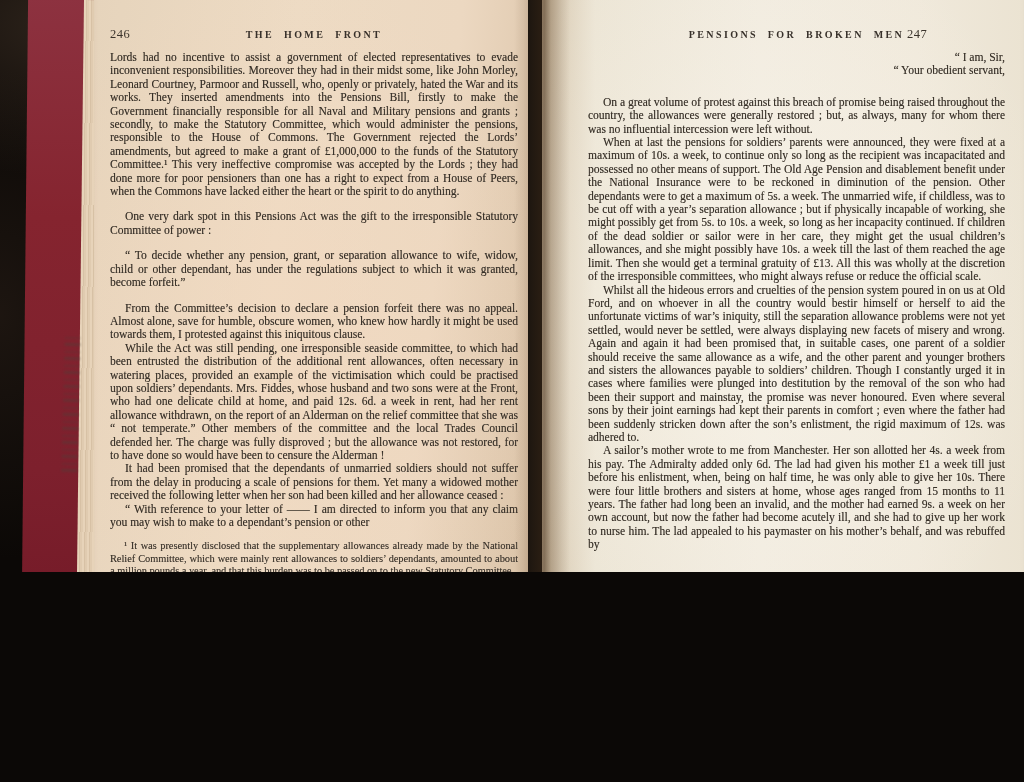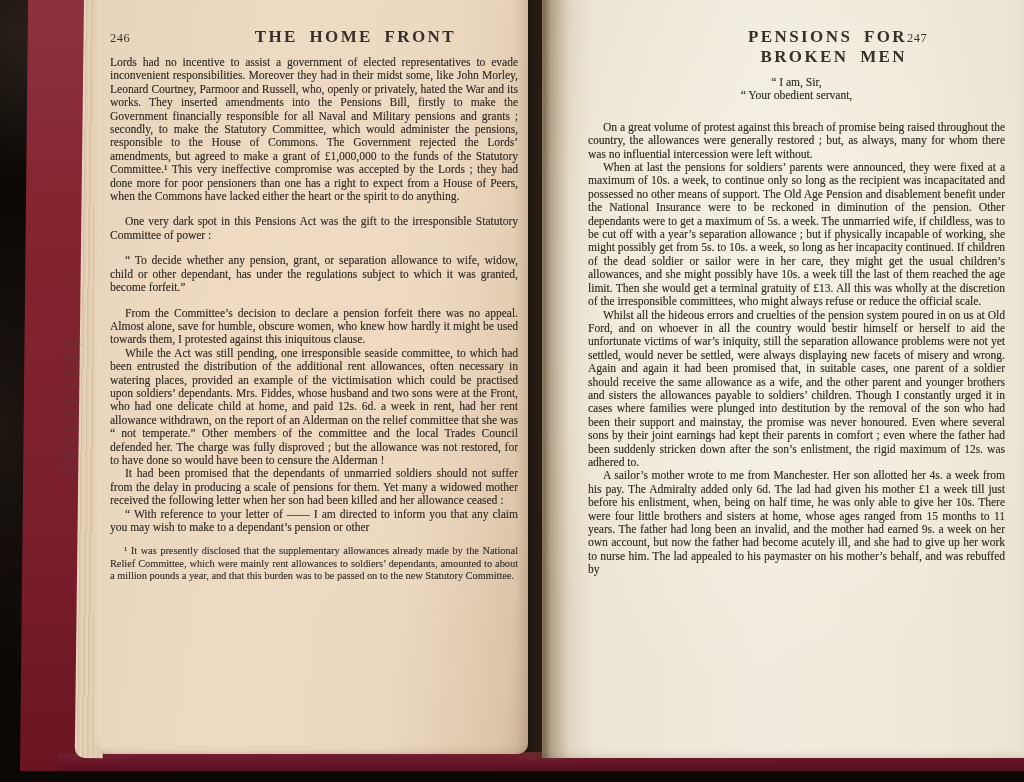--- a/index.html
+++ b/index.html
@@ -1,17 +1,17 @@
 <!DOCTYPE html>
 <html><head>
 <meta charset="utf-8">
 <style>
   html,body { margin:0; padding:0; background:#0b0806; }
   .scene {
-    position:relative; width:1024px; height:782px; overflow:hidden;
+    position:relative; width:1024px; height:572px; overflow:hidden;
     background:#0b0806;
     font-family:"Liberation Serif","DejaVu Serif",serif;
   }
   .bg-haze {
     position:absolute; inset:0;
     background:
       radial-gradient(ellipse 320px 220px at 6% 4%, rgba(95,75,58,0.40), transparent 70%),
       radial-gradient(ellipse 220px 340px at 0% 55%, rgba(70,52,40,0.30), transparent 72%);
   }
   .cover-left {
@@ -62,34 +62,34 @@
   .page-right .content { left:46px;  right:19px; }
   .header {
     margin-top:27px; display:flex; align-items:baseline;
     color:#3a332b; font-size:12.5px;
   }
   .pnum   { width:62px; letter-spacing:0.5px; }
   .pnum.right { padding-right:36px; box-sizing:border-box; width:98px; }
   .pspacer { width:62px; }
   .pspacer.wide { width:98px; }
   .ptitle {
-    flex:1; text-align:right; font-weight:bold;
-    letter-spacing:2.4px; word-spacing:5px; font-size:17px; color:#37302a;
+    flex:1; text-align:center; font-weight:bold;
+    letter-spacing:2.4px; word-spacing:5px; font-size:10px; color:#37302a;
   }
   .bodytext {
     margin-top:9px; font-size:11.5px; line-height:13.4px;
     text-align:justify; color:#362f27;
     text-shadow:0.2px 0.2px 0.35px rgba(54,47,39,0.45);
   }
   .bodytext p { margin:0; text-indent:15px; }
   .bodytext p.noindent { text-indent:0; }
   .bodytext p.gap { margin-top:12px; }
   .bodytext p.biggap { margin-top:18px; }
   .smallcaps { font-variant:small-caps; }
-  .closing { text-align:center; }
+  .closing { text-align:right; }
   .c1 { margin-left:145px; }
   .c2 { margin-left:202px; }
   .c3 { margin-left:285px; }
   .c4 { margin-left:212px; }
   .footnote {
     margin-top:11px; font-size:10.3px; line-height:12.3px;
     text-align:justify; text-indent:14px; color:#3a332b;
   }
 </style>
 </head>

